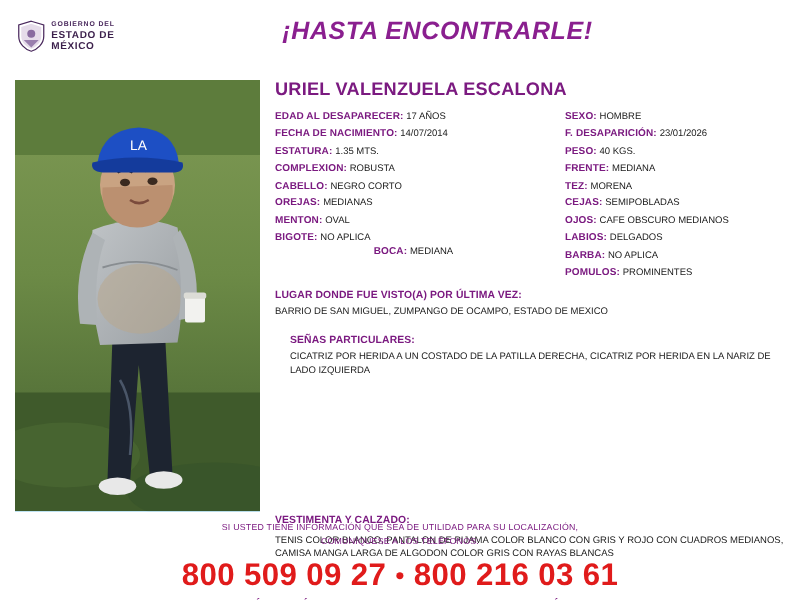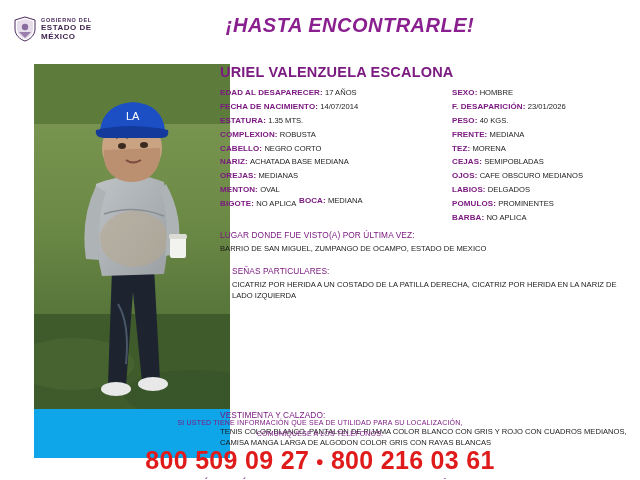--- a/index.html
+++ b/index.html
@@ -66,24 +66,23 @@
 
   
   .content {
     position: relative;
   }
   .photo {
     position: absolute;
     left: 12px;
     top: 6px;
     width: 196px;
-    height: 394px;
+    height: 345px;
     overflow: hidden;
     background: #0ea5e9;
-    margin-left: 22px;
   }
   .photo svg { display: block; }
 
   .info {
     position: absolute;
     left: 220px;
     top: 6px;
     width: 408px;
   }
   .person-name {
@@ -120,21 +119,21 @@
   }
   .row-boca {
     margin-left: 79px;
   }
 
   .section {
     margin-top: 7px;
   }
   .section-title {
     color: #7b1a80;
-    font-weight: normal;
+    font-weight: bold;
     font-size: 8.3px;
     margin-bottom: 3px;
     letter-spacing: 0.1px;
   }
   .section-body {
     color: #1a1a1a;
     font-size: 7.6px;
     line-height: 1.45;
   }
 
@@ -252,37 +251,36 @@
   <div class="info">
     <div class="person-name">URIEL VALENZUELA ESCALONA</div>
 
     <div class="cols">
       <div class="col-left">
         <div class="row"><span class="lbl">EDAD AL DESAPARECER:</span> <span class="val">17 AÑOS</span></div>
         <div class="row"><span class="lbl">FECHA DE NACIMIENTO:</span> <span class="val">14/07/2014</span></div>
         <div class="row"><span class="lbl">ESTATURA:</span> <span class="val">1.35 MTS.</span></div>
         <div class="row"><span class="lbl">COMPLEXION:</span> <span class="val">ROBUSTA</span></div>
         <div class="row"><span class="lbl">CABELLO:</span> <span class="val">NEGRO CORTO</span></div>
-        <div class="row"><span class="lbl">NARIZ:</span> <span class="val">ACHATADA BASE MEDIANA</span></div>
         <div class="row"><span class="lbl">OREJAS:</span> <span class="val">MEDIANAS</span></div>
         <div class="row"><span class="lbl">MENTON:</span> <span class="val">OVAL</span></div>
         <div class="row"><span class="lbl">BIGOTE:</span> <span class="val">NO APLICA</span></div>
       </div>
 
       <div class="col-right">
         <div class="row"><span class="lbl">SEXO:</span> <span class="val">HOMBRE</span></div>
         <div class="row"><span class="lbl">F. DESAPARICIÓN:</span> <span class="val">23/01/2026</span></div>
         <div class="row"><span class="lbl">PESO:</span> <span class="val">40 KGS.</span></div>
         <div class="row"><span class="lbl">FRENTE:</span> <span class="val">MEDIANA</span></div>
         <div class="row"><span class="lbl">TEZ:</span> <span class="val">MORENA</span></div>
         <div class="row"><span class="lbl">CEJAS:</span> <span class="val">SEMIPOBLADAS</span></div>
         <div class="row"><span class="lbl">OJOS:</span> <span class="val">CAFE OBSCURO MEDIANOS</span></div>
         <div class="row"><span class="lbl">LABIOS:</span> <span class="val">DELGADOS</span></div>
+        <div class="row"><span class="lbl">BARBA:</span> <span class="val">NO APLICA</span></div>
         <div class="row"><span class="lbl">POMULOS:</span> <span class="val">PROMINENTES</span></div>
-        <div class="row"><span class="lbl">BARBA:</span> <span class="val">NO APLICA</span></div>
       </div>
     </div>
 
     <div class="row row-boca" style="margin-top:-31px;">
       <span class="lbl">BOCA:</span>
       <span class="val">MEDIANA</span>
     </div>
 
     <div class="section" style="margin-top:24px;">
       <div class="section-title">LUGAR DONDE FUE VISTO(A) POR ÚLTIMA VEZ:</div>

